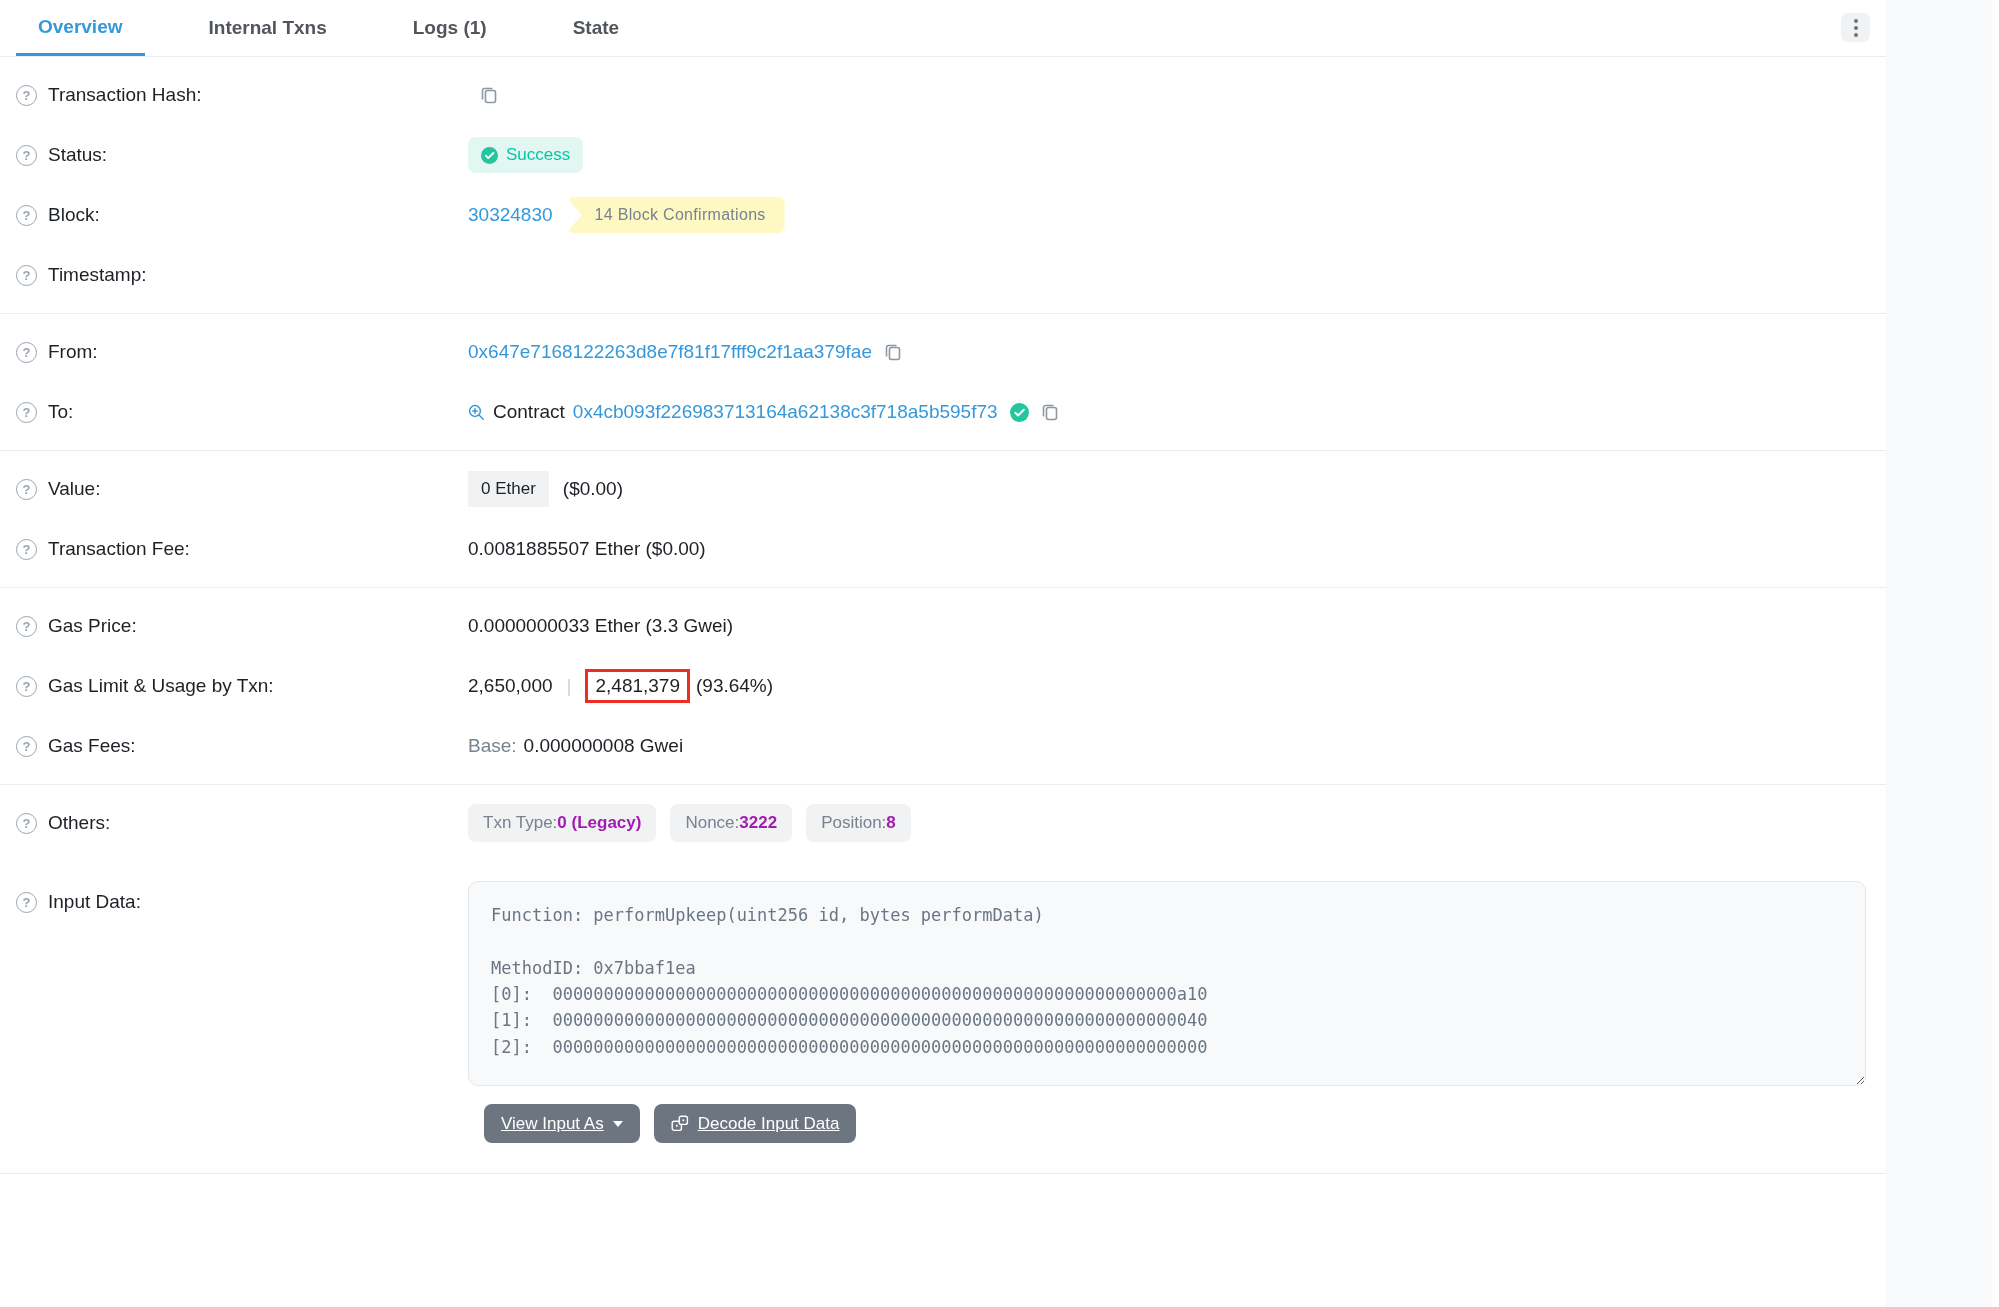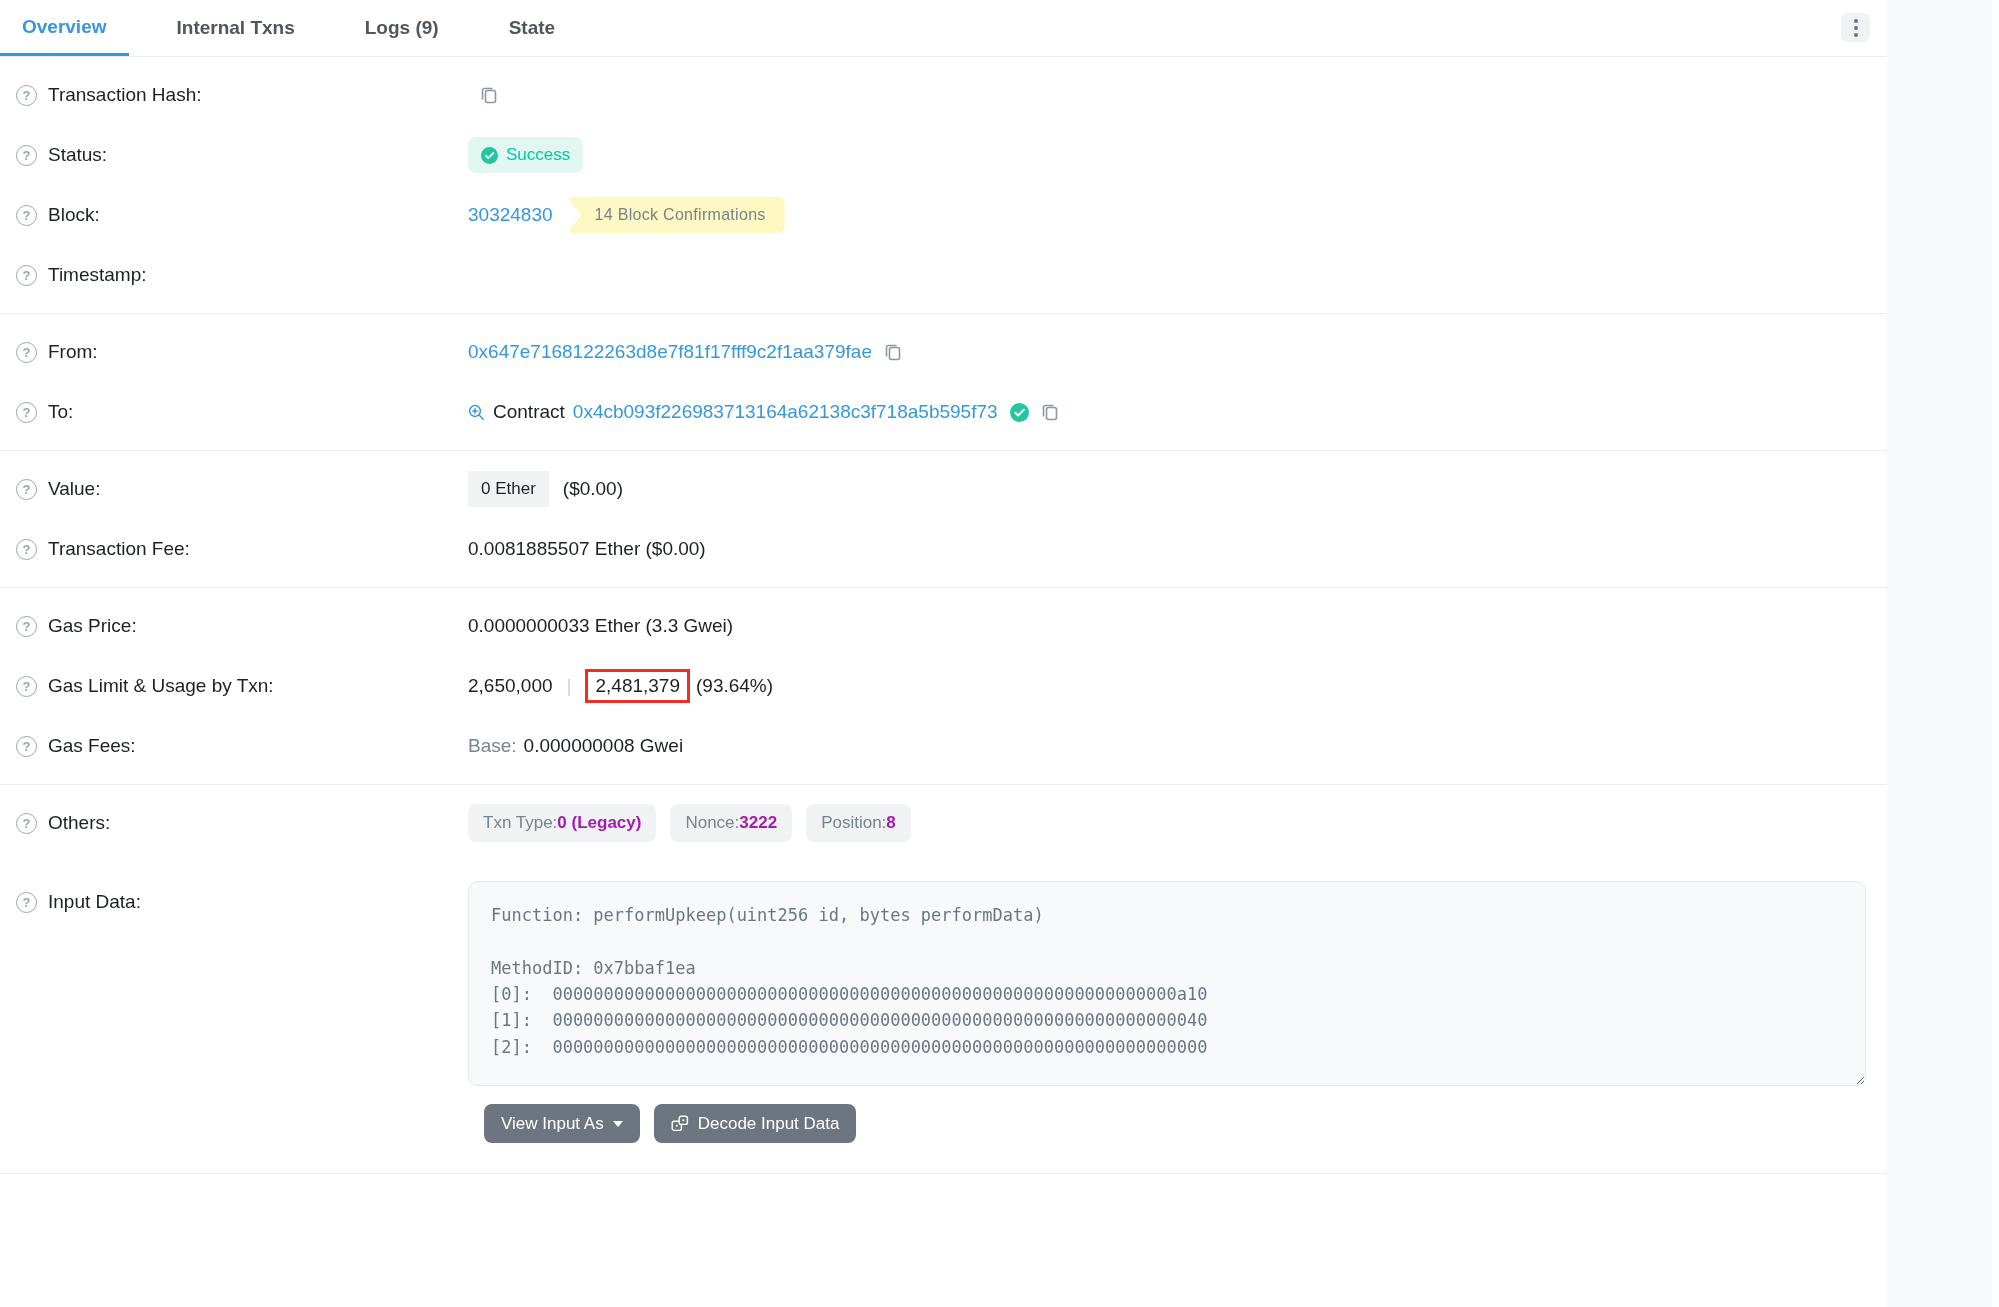--- a/index.html
+++ b/index.html
@@ -8,21 +8,21 @@
     font-family:"Liberation Sans", sans-serif;
     font-size:19px; color:#1d2126; background:#ffffff; overflow:hidden; position:relative;
   }
   .page { width:1999px; height:1307px; position:relative; background:#ffffff; }
   .right-gutter { position:absolute; top:0; left:1886px; width:106px; height:1307px; background:#f8f9fa; }
   .scroll-gutter { position:absolute; top:0; left:1992px; width:7px; height:1307px; background:#fdfdfd; }
   .card { width:1886px; position:relative; }
 
   
   .tabbar { height:57px; display:flex; align-items:stretch; border-bottom:1px solid #e9ecf1; position:relative; }
-  .tab { display:flex; align-items:center; padding:8px 22px; font-weight:700; font-size:19px; color:#51565c; cursor:pointer; margin-right:26px; }
+  .tab { display:flex; align-items:center; padding:8px 22px; font-weight:700; font-size:19px; color:#51565c; cursor:pointer; margin-right:26px;margin-left:16px; }
   .tab.active { color:#3498db; border-bottom:3px solid #3498db; }
   .kebab-btn { position:absolute; left:1841px; top:13px; width:29px; height:29px; background:#f1f2f4; border-radius:7px; display:flex; align-items:center; justify-content:center; cursor:pointer; }
   .kebab-dots { display:flex; flex-direction:column; gap:3px; }
   .kebab-dots i { width:4px; height:4px; background:#6c757d; border-radius:50%; display:block; }
 
   
   .notice { height:80px; display:flex; align-items:center; padding:0 16px; border-bottom:1px solid #e9ecf1; color:#f0433f; font-size:19px; }
   .notice b { font-weight:700; margin:0 5px; }
 
   
@@ -45,41 +45,41 @@
   .muted { color:#77838f; }
   .sep-pipe { color:#ccd3dc; margin:0 14px; }
   .red-box { border:3px solid #ee2d24; padding:3px 7px; margin-right:6px; }
   .usd { margin-left:14px; }
 
   
   .input-row { align-items:flex-start; margin-top:28px; min-height:0; }
   .input-row .row-label { padding-top:10px; }
   .input-box { width:100%; height:205px; background:#f8f9fa; border:1px solid #e3e7ee; border-radius:10px; padding:20px 22px; font-family:"DejaVu Sans Mono", monospace; font-size:17px; line-height:1.55; color:#6b7684; resize:both; white-space:pre; overflow:auto; }
   .btn-row { margin-left:484px; margin-top:18px; display:flex; gap:14px; padding-bottom:22px; }
-  .btn { background:#6d7680; color:#ffffff; border:none; border-radius:8px; height:39px; padding:0 17px; font-size:17px; font-family:"Liberation Sans", sans-serif; display:inline-flex; align-items:center; gap:9px; cursor:pointer; }
+  .btn { background:#6d7680; color:#ffffff; border:none; border-radius:8px; height:39px; padding:0 17px; font-size:17px; font-family:"Liberation Sans", sans-serif; display:inline-flex; align-items:center; gap:9px; cursor:pointer;text-decoration:underline; }
   .caret-down { width:0; height:0; border-left:5px solid transparent; border-right:5px solid transparent; border-top:6px solid #ffffff; display:inline-block; }
   .bottom-space { height:29px; }
 
   .icon-inline { display:inline-flex; flex:0 0 auto; }
   .addr-gap { margin-left:8px; }
   .check-verified { margin-left:12px; display:inline-flex; color:#23c69f; }
 </style>
 </head>
 <body>
 
 <div class="page">
   <div class="right-gutter"></div>
   <div class="scroll-gutter"></div>
 
   <div class="card">
 
     <div class="tabbar">
       <div class="tab active">Overview</div>
       <div class="tab">Internal Txns</div>
-      <div class="tab">Logs (9)</div>
+      <div class="tab">Logs (1)</div>
       <div class="tab">State</div>
       <div class="kebab-btn">
         <span class="kebab-dots">
             <i></i>
             <i></i>
             <i></i>
           </span>
       </div>
     </div>
 

